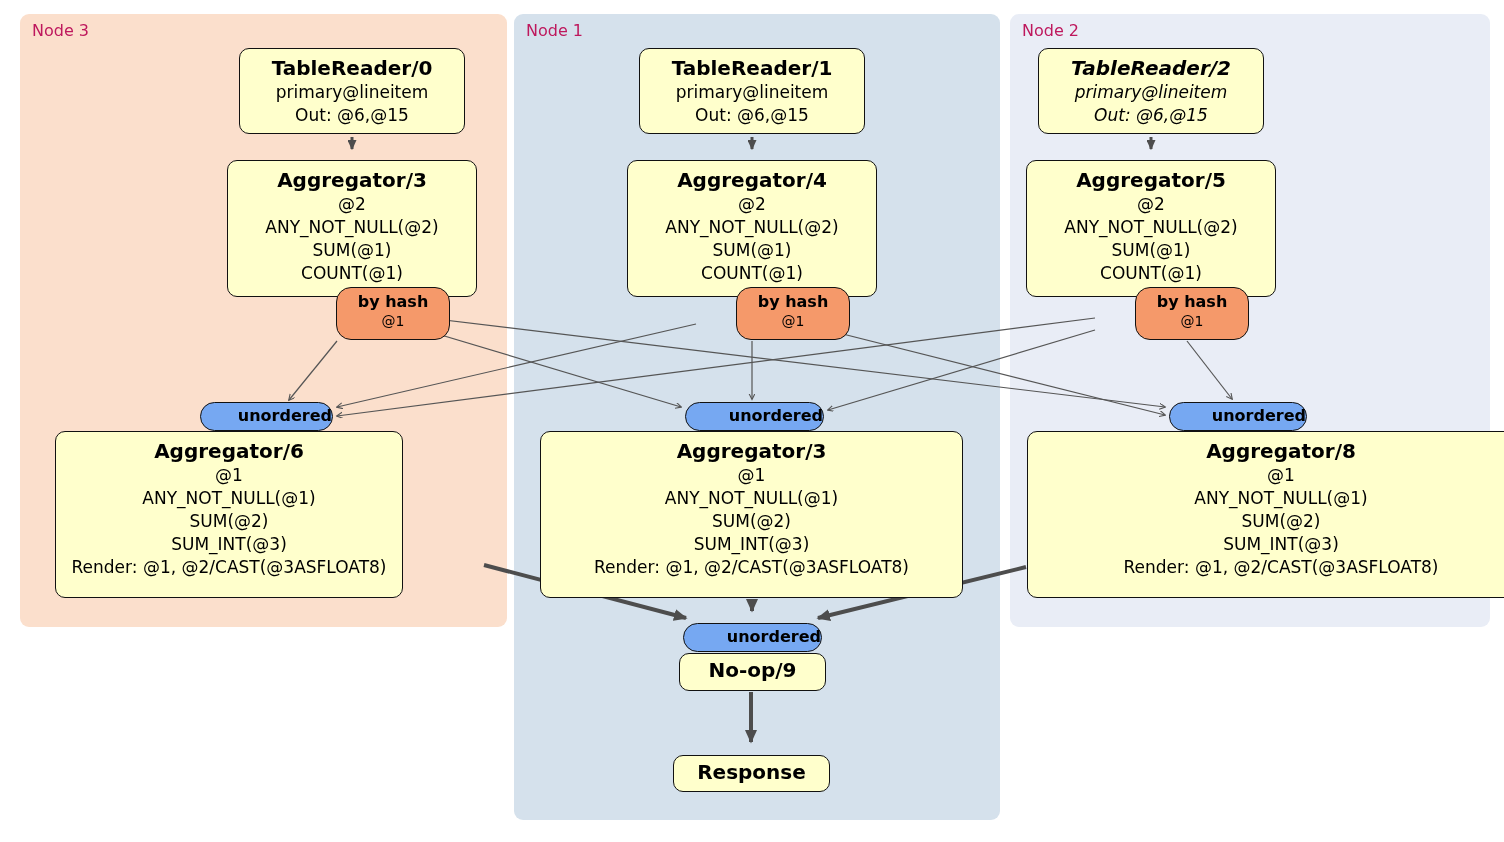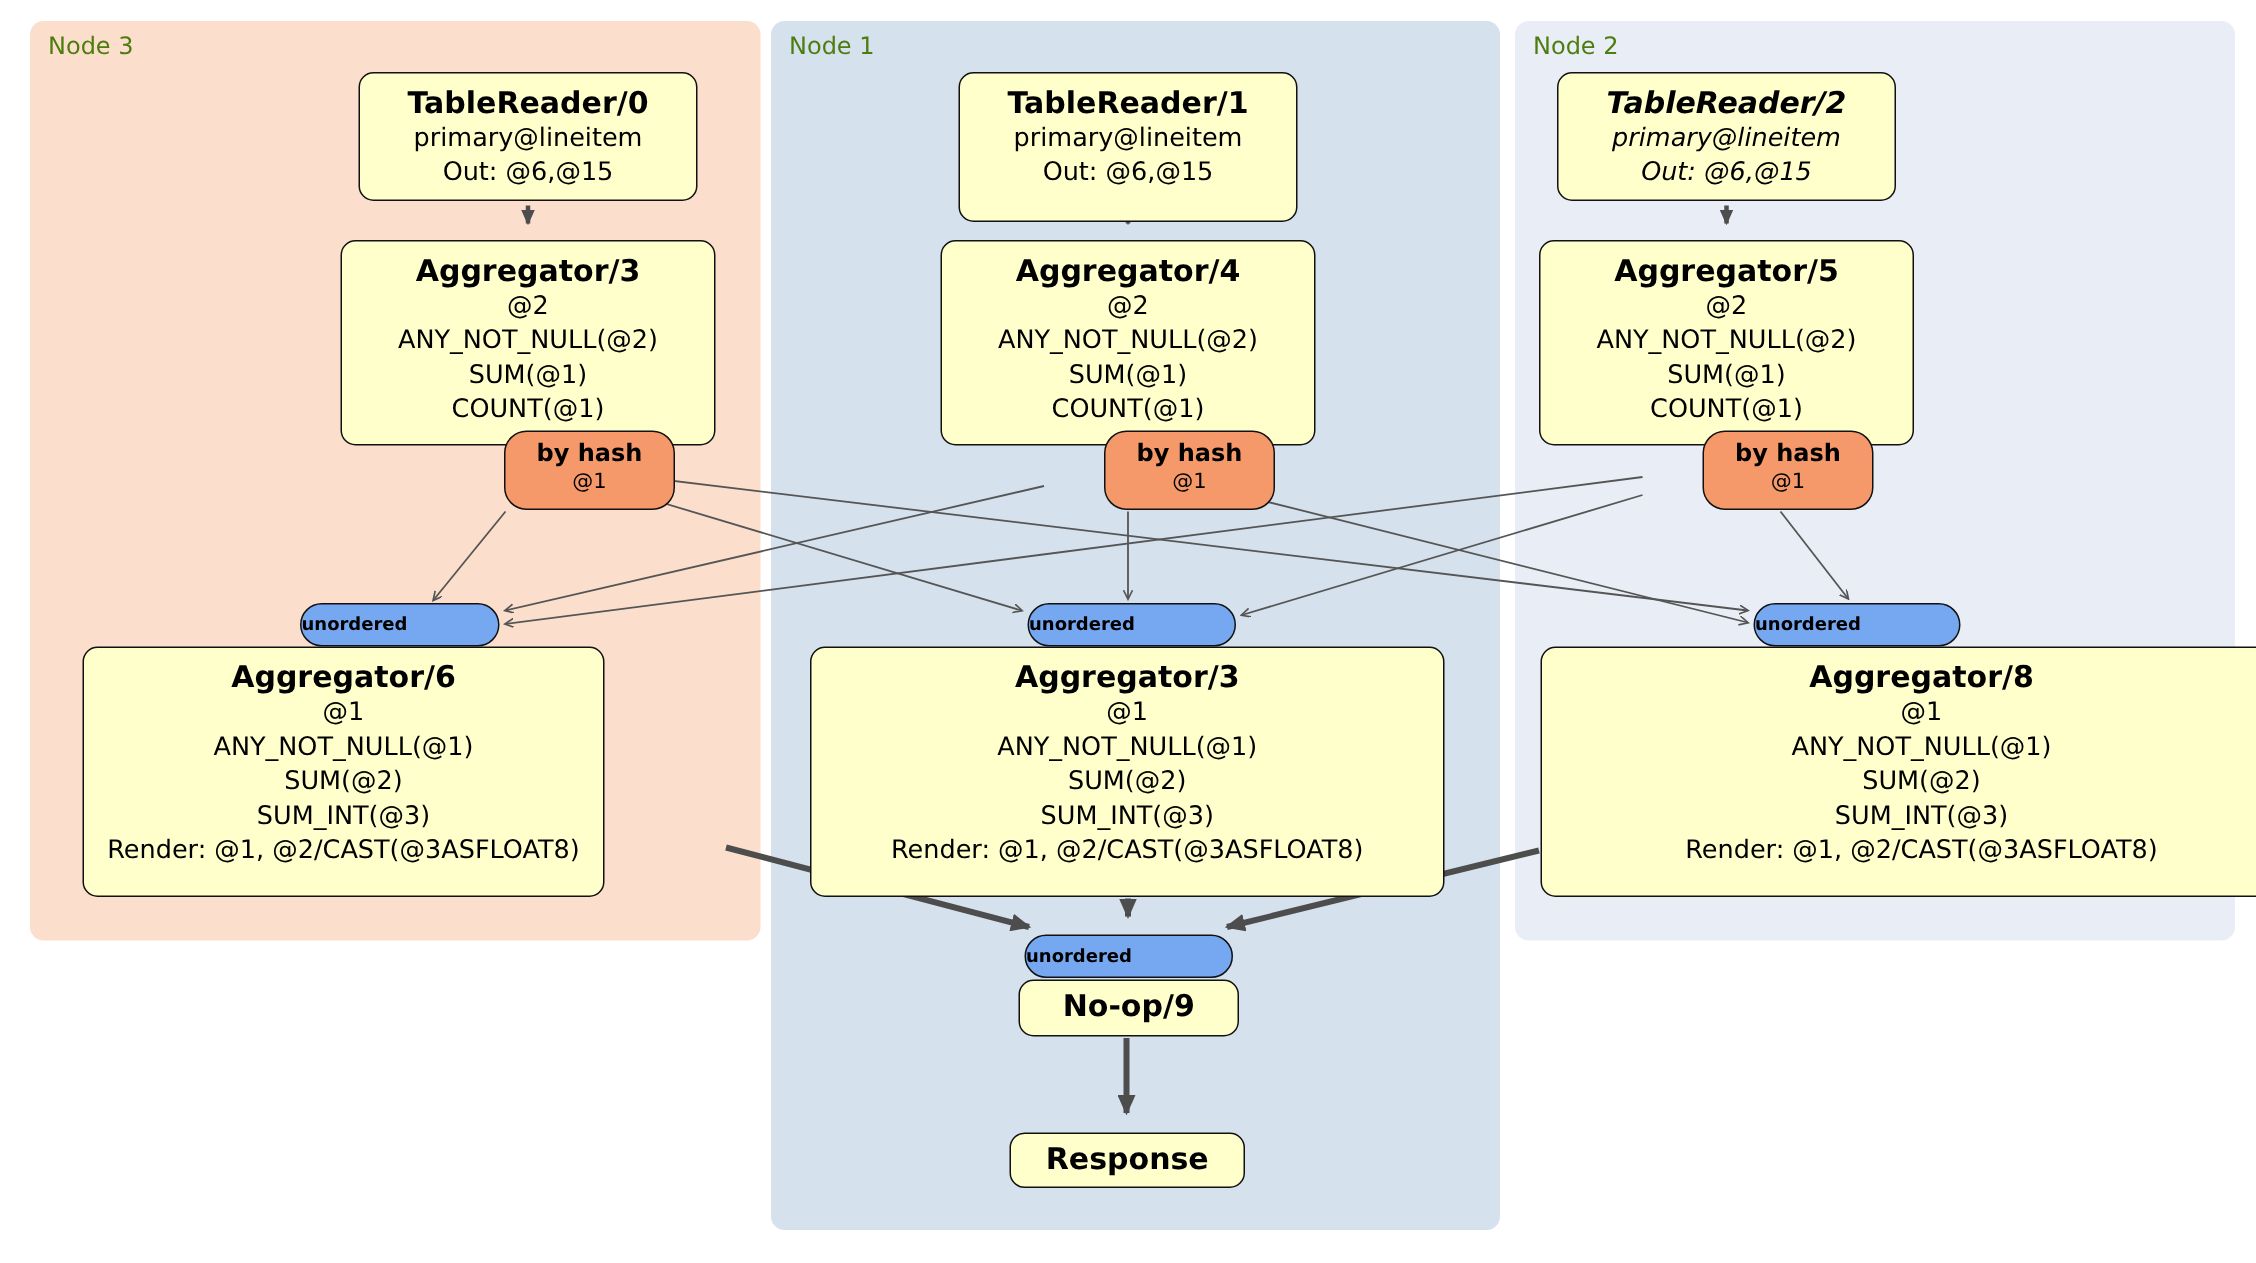--- a/index.html
+++ b/index.html
@@ -7,21 +7,21 @@
     --processor-fill:#ffffcc; --router-fill:#f5996a; --stream-fill:#76a8f2;
     --edge-thin:#555555; --edge-thick:#4d4d4d; --border:#111111;
   }
   html,body{margin:0;padding:0;background:#ffffff;}
   .canvas{
     position:relative; width:1504px; height:842px; overflow:hidden;
     font-family:"DejaVu Sans","Liberation Sans",sans-serif; color:#000;
   }
   .panel{position:absolute; border-radius:9px;}
   .panel-label{
-    position:absolute; left:12px; top:7px; font-size:16px; color:#4d7c0f;
+    position:absolute; left:12px; top:7px; font-size:16px; color:#be185d;
   }
   #panel-node3{left:20px; top:14px; width:487px; height:613px; background:var(--node3-bg);}
   #panel-node1{left:514px; top:14px; width:486px; height:806px; background:var(--node1-bg);}
   #panel-node2{left:1010px; top:14px; width:480px; height:613px; background:var(--node2-bg);}
 
   .edges{position:absolute; left:0; top:0; z-index:2;}
 
   .pbox{
     position:absolute; z-index:3; box-sizing:border-box;
     background:var(--processor-fill); border:1.5px solid var(--border);
@@ -34,27 +34,27 @@
     position:absolute; z-index:4; box-sizing:border-box;
     background:var(--router-fill); border:1.5px solid var(--border);
     border-radius:15px; text-align:center; padding-top:4px;margin-left:41px;
   }
   .router-title{font-size:16px; font-weight:bold; line-height:20px;}
   .router-sub{font-size:14px; line-height:18px;}
 
   .stream{
     position:absolute; z-index:4; box-sizing:border-box;
     background:var(--stream-fill); border:1.5px solid var(--border);
-    border-radius:15px; text-align:left;
-    font-size:12px; font-weight:bold; line-height:26px;
+    border-radius:15px; text-align:right;
+    font-size:16px; font-weight:bold; line-height:26px;
   }
 
   
   #tr0{left:239px; top:48px;  width:226px; height:86px;}
-  #tr1{left:639px; top:48px;  width:226px; height:100px;}
+  #tr1{left:639px; top:48px;  width:226px; height:86px;}
   #tr2{left:1038px;top:48px;  width:226px; height:86px;font-style:italic;}
 
   #agg3{left:227px; top:160px; width:250px; height:137px;}
   #agg4{left:627px; top:160px; width:250px; height:137px;}
   #agg5{left:1026px;top:160px; width:250px; height:137px;}
 
   #bh0{left:295px; top:287px; width:114px; height:53px;}
   #bh1{left:695px; top:287px; width:114px; height:53px;}
   #bh2{left:1094px;top:287px; width:114px; height:53px;}
 

